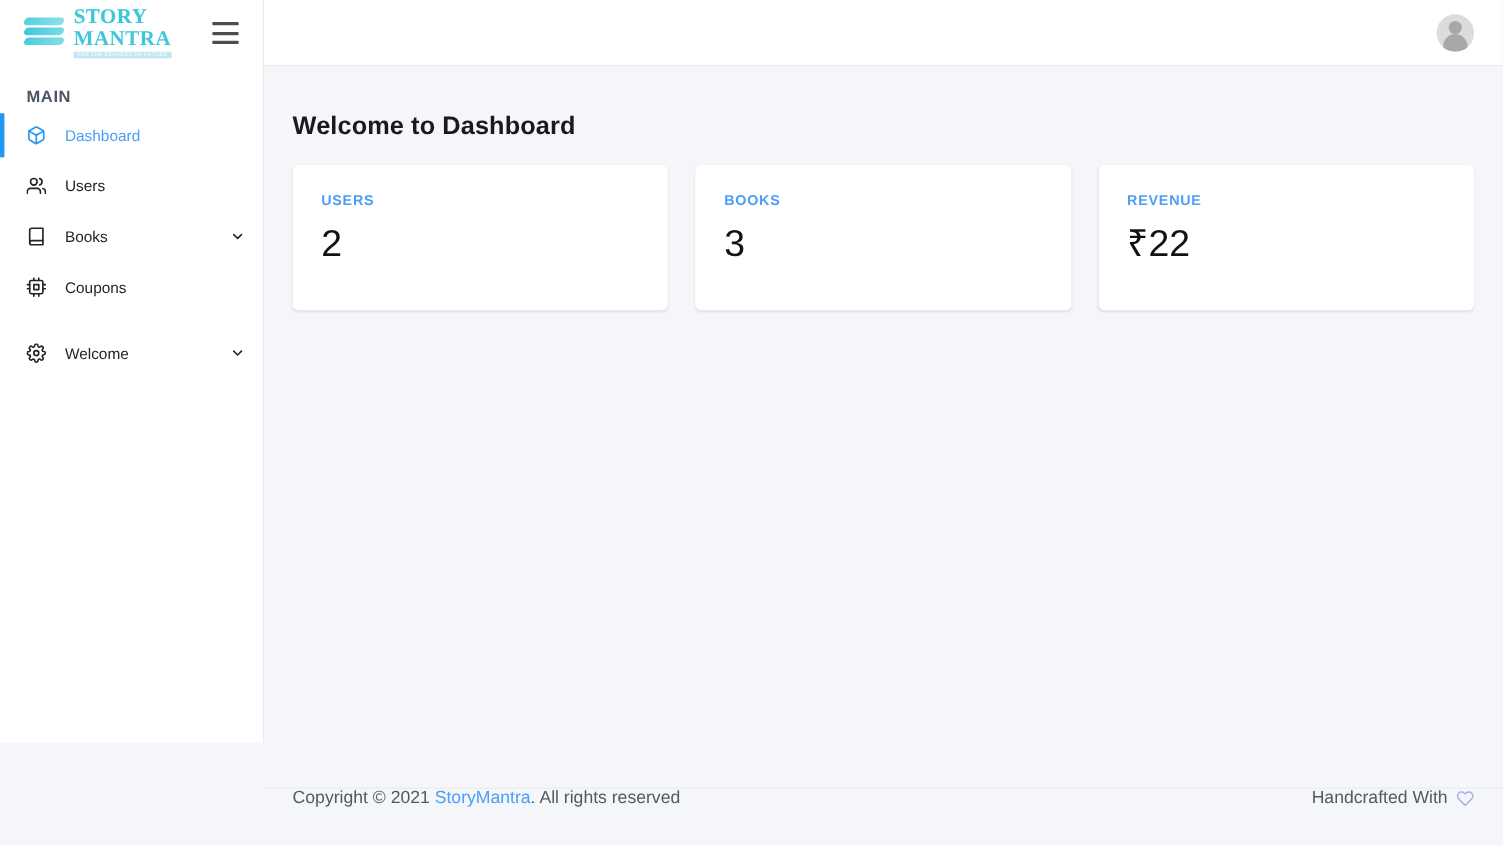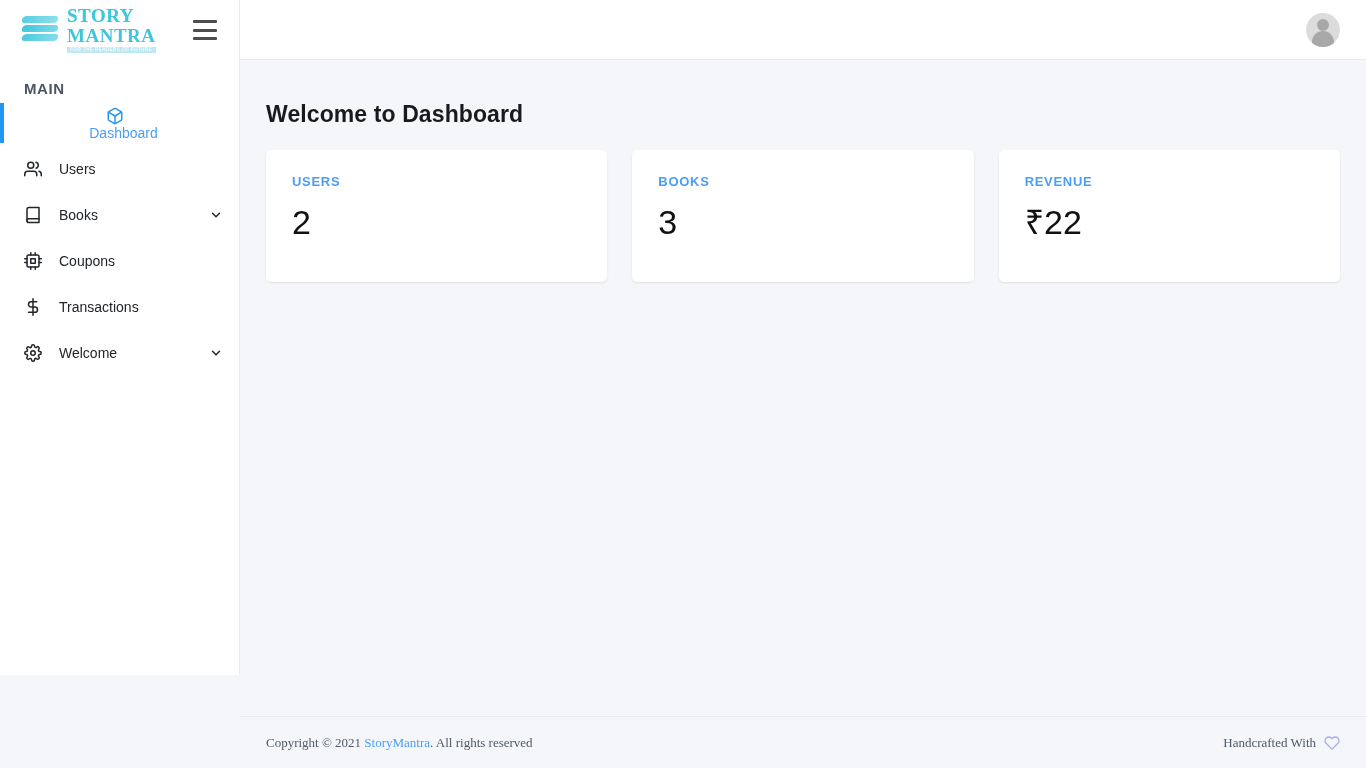--- a/index.html
+++ b/index.html
@@ -106,21 +106,21 @@
     height: 32px;
     padding-left: 24px;
     padding-right: 16px;
     position: relative;
     cursor: pointer;
     font-size: 14px;
     color: #212529;
     margin-bottom: 0;
   }
 
-  .nav-item.active { color: #4a9ff5; flex-direction: column; }
+  .nav-item.active { color: #4a9ff5; }
   .nav-item.active::before {
     content: "";
     position: absolute;
     left: 0;
     top: -4px;
     bottom: -4px;
     width: 4px;
     background: #2196f3;
   }
 
@@ -242,26 +242,25 @@
     color: #111111;
     line-height: 1;
   }
 
   
   .footer {
     flex: 0 0 52px;
     height: 52px;
     border-top: 1px solid #e9ecef;
     display: flex;
-    align-items: center;
+    align-items: flex-start;
     justify-content: space-between;
     padding: 0 26px;
-    font-size: 13px;
+    font-size: 16px;
     color: #505a67;
-    font-family: Liberation Serif, serif;
   }
   .footer a { color: #4a9ff5; text-decoration: none; cursor: pointer; }
   .footer-right { display: flex; align-items: center; gap: 8px; color: #505a67; }
   .heart-icon { color: #a9b0e8; display: flex; align-items: center; }
 
   
   .menu-btn {
     position: absolute;
     left: 193px;
     top: 20px;
@@ -358,29 +357,20 @@
           <line x1="20" y1="9" x2="23" y2="9"></line>
           <line x1="20" y1="14" x2="23" y2="14"></line>
           <line x1="1" y1="9" x2="4" y2="9"></line>
           <line x1="1" y1="14" x2="4" y2="14"></line>
         </svg>
       </span>
       <span class="nav-label">Coupons</span>
     </div>
     <div class="nav-spacer"></div>
 
-    <div class="nav-item">
-      <span class="nav-icon">
-        <svg width="18" height="18" viewBox="0 0 24 24" fill="none" stroke="currentColor" stroke-width="2" stroke-linecap="round" stroke-linejoin="round">
-          <line x1="12" y1="1" x2="12" y2="23"></line>
-          <path d="M17 5H9.5a3.5 3.5 0 0 0 0 7h5a3.5 3.5 0 0 1 0 7H6"></path>
-        </svg>
-      </span>
-      <span class="nav-label">Transactions</span>
-    </div>
     <div class="nav-spacer"></div>
 
     <div class="nav-item">
       <span class="nav-icon">
         <svg width="18" height="18" viewBox="0 0 24 24" fill="none" stroke="currentColor" stroke-width="2" stroke-linecap="round" stroke-linejoin="round">
           <circle cx="12" cy="12" r="3"></circle>
           <path d="M19.4 15a1.65 1.65 0 0 0 .33 1.82l.06.06a2 2 0 0 1-2.83 2.83l-.06-.06a1.65 1.65 0 0 0-1.82-.33 1.65 1.65 0 0 0-1 1.51V21a2 2 0 0 1-4 0v-.09A1.65 1.65 0 0 0 9 19.4a1.65 1.65 0 0 0-1.82.33l-.06.06a2 2 0 0 1-2.83-2.83l.06-.06a1.65 1.65 0 0 0 .33-1.82 1.65 1.65 0 0 0-1.51-1H3a2 2 0 0 1 0-4h.09A1.65 1.65 0 0 0 4.6 9a1.65 1.65 0 0 0-.33-1.82l-.06-.06a2 2 0 0 1 2.83-2.83l.06.06a1.65 1.65 0 0 0 1.82.33H9a1.65 1.65 0 0 0 1-1.51V3a2 2 0 0 1 4 0v.09a1.65 1.65 0 0 0 1 1.51 1.65 1.65 0 0 0 1.82-.33l.06-.06a2 2 0 0 1 2.83 2.83l-.06.06a1.65 1.65 0 0 0-.33 1.82V9a1.65 1.65 0 0 0 1.51 1H21a2 2 0 0 1 0 4h-.09a1.65 1.65 0 0 0-1.51 1z"></path>
         </svg>
       </span>
       <span class="nav-label">Welcome</span>

